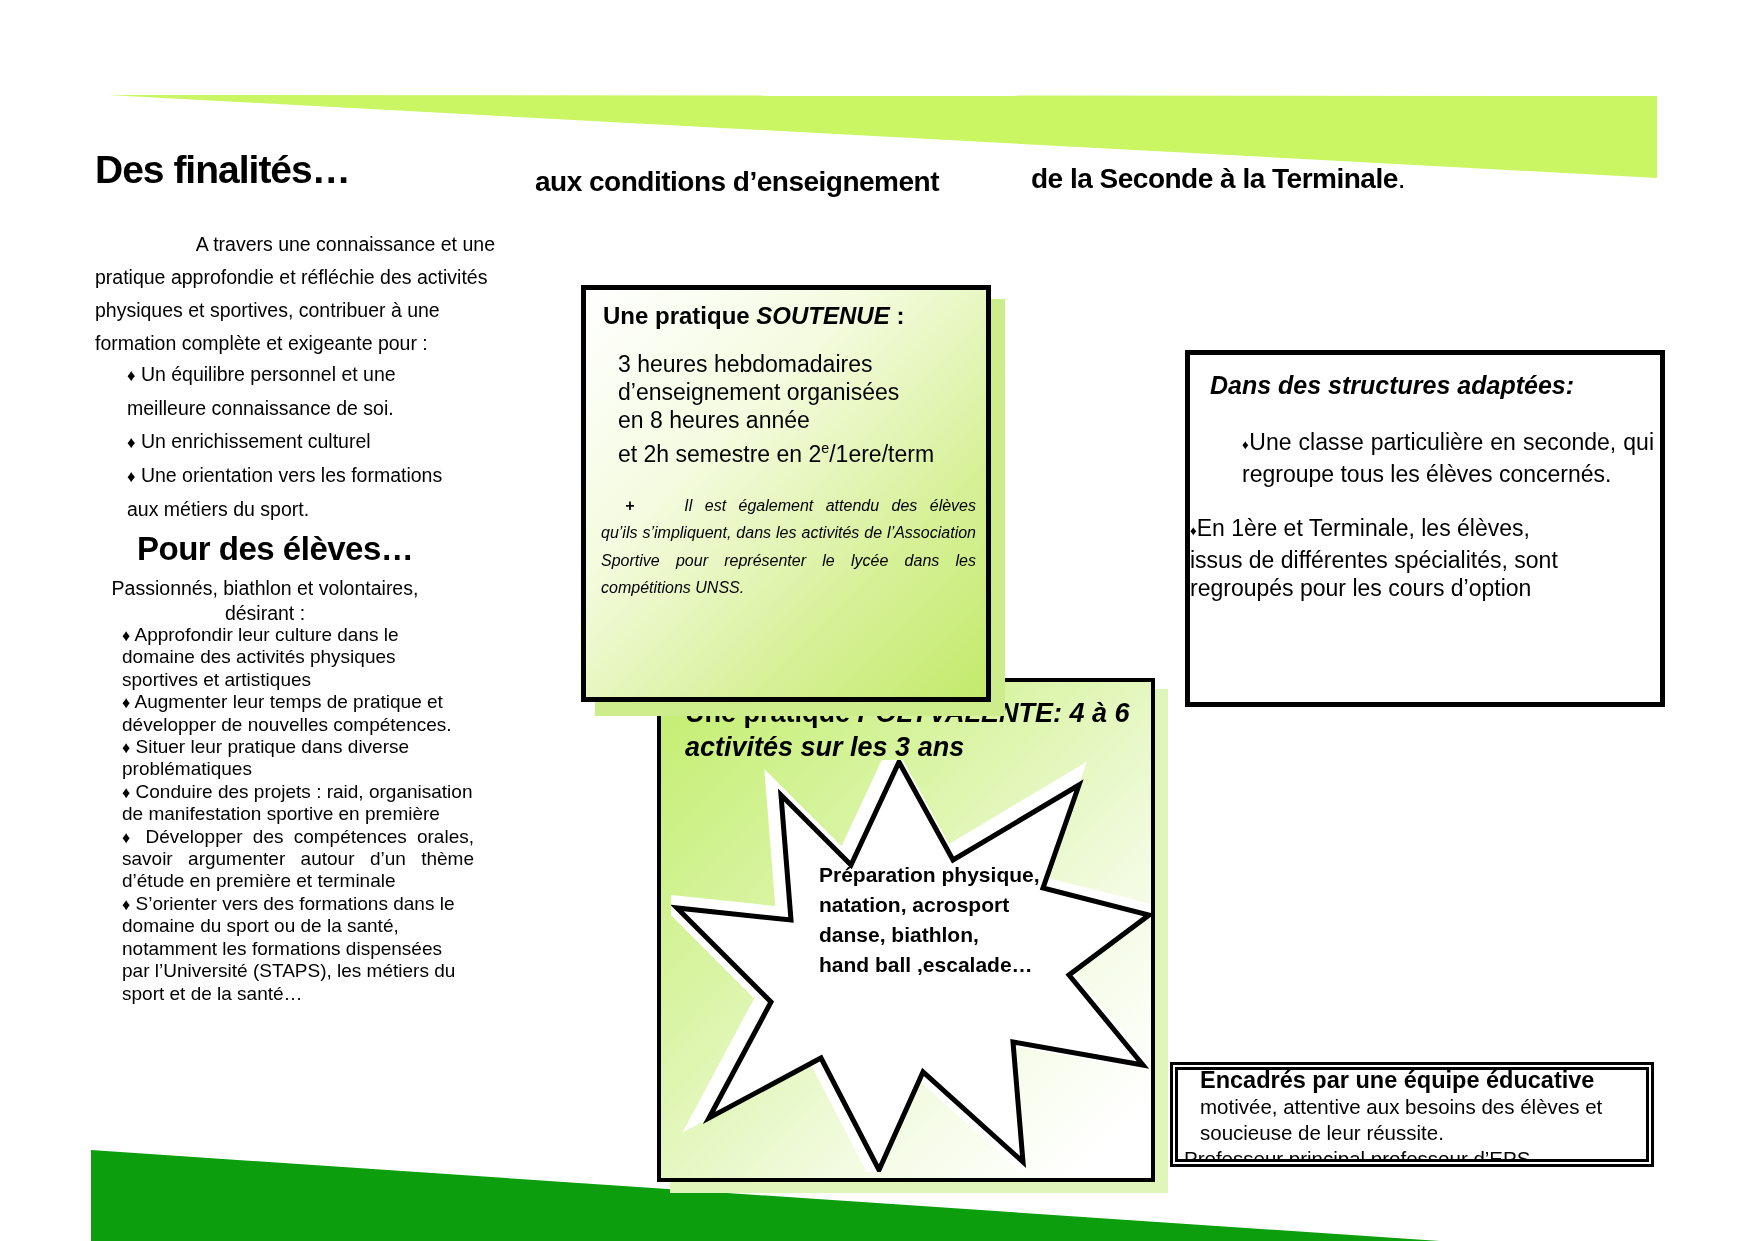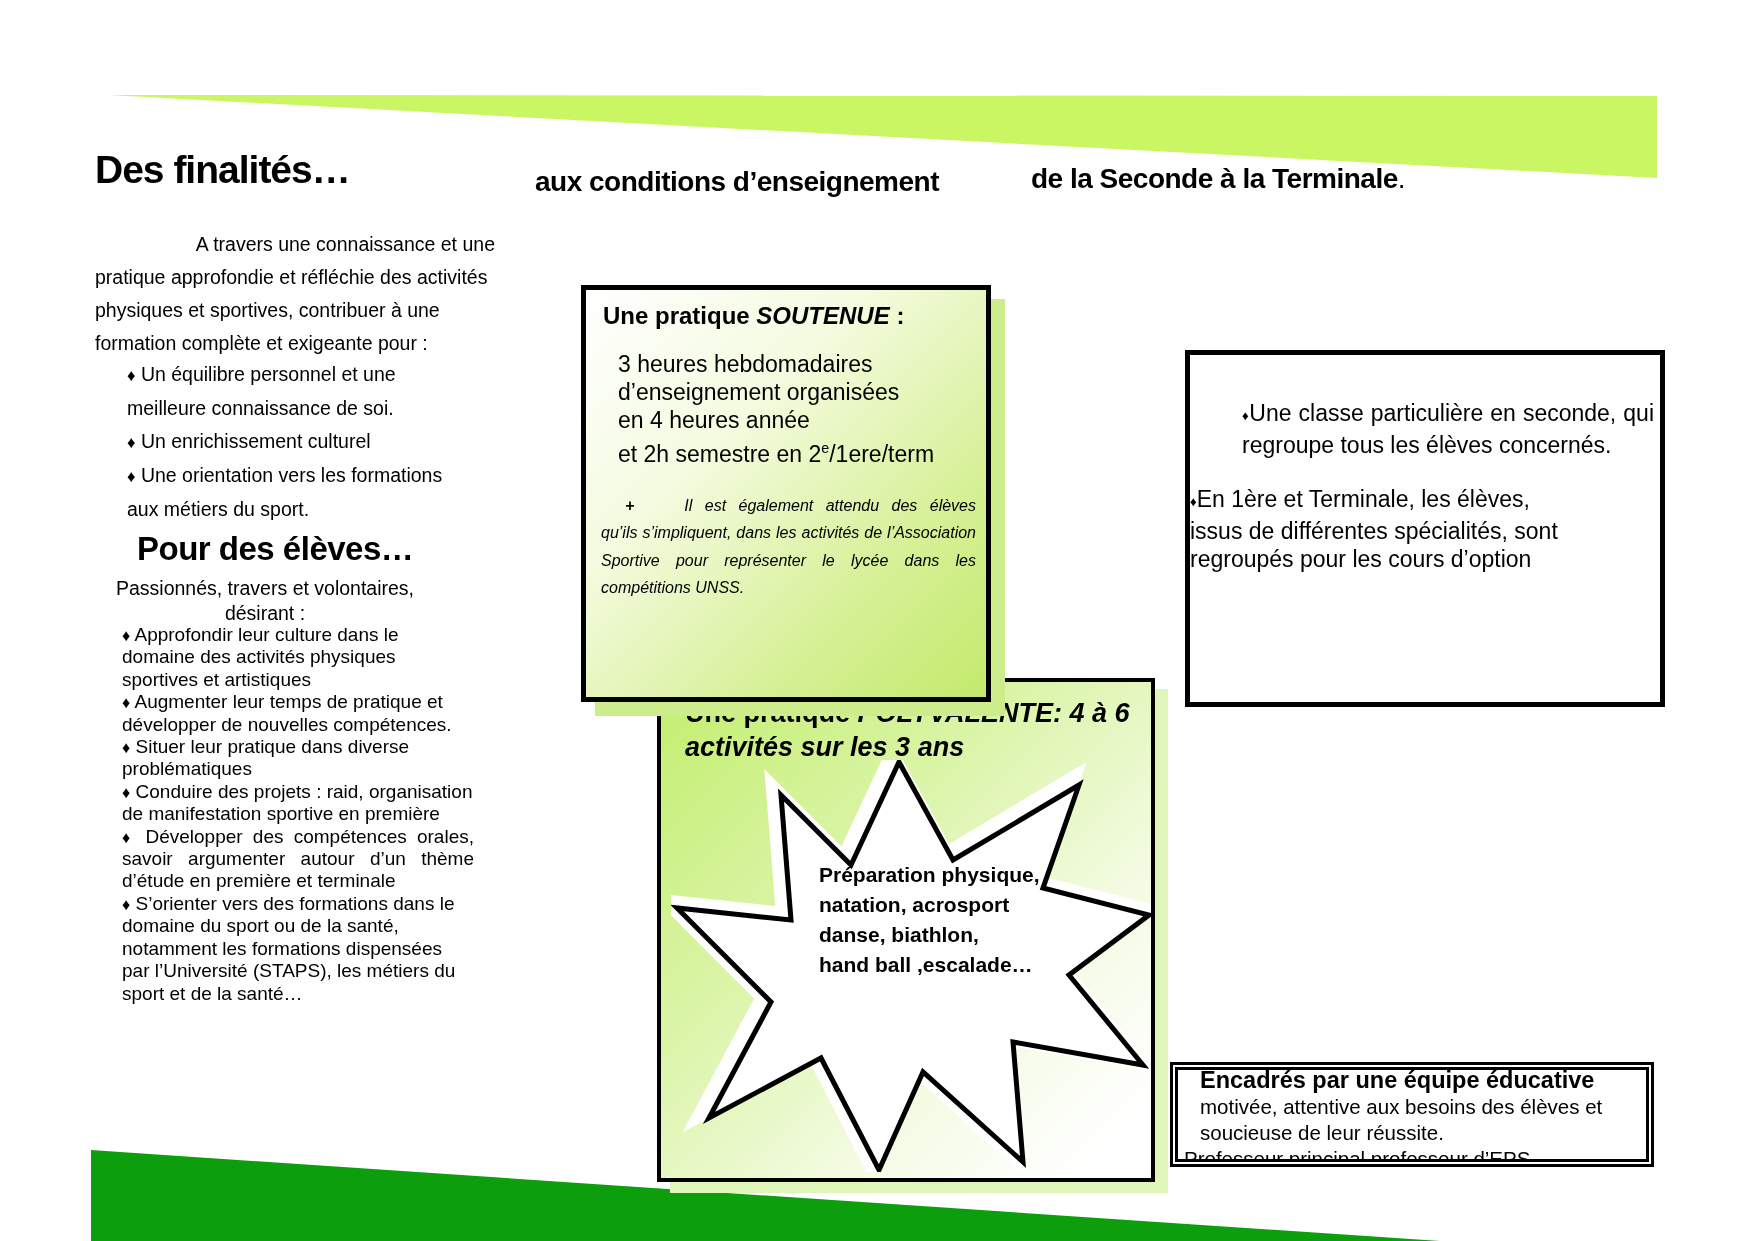--- a/index.html
+++ b/index.html
@@ -91,59 +91,60 @@
 
   <div class="abs bullets-1">
     <div class="bullet-item"><span class="dia">♦</span> <span>Un équilibre personnel et une meilleure connaissance de soi.</span></div>
     <div class="bullet-item"><span class="dia">♦</span> <span>Un enrichissement culturel</span></div>
     <div class="bullet-item"><span class="dia">♦</span> <span>Une orientation vers les formations aux métiers du sport.</span></div>
   </div>
 
   <div class="abs sub-head">Pour des élèves…</div>
 
   <div class="abs sub-intro">
-    <div>Passionnés, travers et volontaires,</div>
+    <div>Passionnés, biathlon et volontaires,</div>
     <div>désirant :</div>
   </div>
 
   <div class="abs bullets-2">
     <div class="bullet-item"><span class="dia">♦</span> <span>Approfondir leur culture dans le domaine des activités physiques sportives et artistiques</span></div>
     <div class="bullet-item"><span class="dia">♦</span> <span>Augmenter leur temps de pratique et développer de nouvelles compétences.</span></div>
     <div class="bullet-item"><span class="dia">♦</span> <span>Situer leur pratique dans diverse problématiques</span></div>
     <div class="bullet-item"><span class="dia">♦</span> <span>Conduire des projets : raid, organisation de manifestation sportive en première</span></div>
     <div class="bullet-item justify"><span class="dia">♦</span> <span>Développer des compétences orales, savoir argumenter autour d’un thème d’étude en première et  terminale</span></div>
     <div class="bullet-item"><span class="dia">♦</span> <span>S’orienter vers des formations dans le domaine du sport ou de la santé, notamment les formations dispensées par l’Université (STAPS), les métiers du sport et de la santé…</span></div>
   </div>
 
   <div class="abs box1">
     <div class="title"><span>Une pratique </span><span class="ital">SOUTENUE</span><span> :</span></div>
     <div class="lines">
       <div>3 heures hebdomadaires</div>
       <div>d’enseignement organisées</div>
-      <div>en 4 heures année</div>
+      <div>en 8 heures année</div>
       <div><span>et 2h semestre en 2</span><sup>e</sup><span>/1ere/term</span></div>
     </div>
     <div class="para"><span class="plus">+</span><span>Il est également attendu des élèves qu’ils s’impliquent, dans les activités de l’Association Sportive pour représenter le lycée dans les compétitions UNSS.</span></div>
   </div>
 
   <div class="abs box2">
     <div class="title"><span>Une pratique </span><span class="ital">POLYVALENTE: 4 à 6 activités sur les 3 ans</span></div>
     <svg class="star-svg" viewBox="0 0 480 412">
       <polygon points="228,2 180,105 110,35 120,160 6,148 100,242 38,358 150,298 208,410 252,312 352,402 342,282 472,305 398,215 478,155 372,128 408,25 282,100" fill="#ffffff" stroke="#ffffff" stroke-width="16" transform="translate(-7,-5)"></polygon>
       <polygon points="228,2 180,105 110,35 120,160 6,148 100,242 38,358 150,298 208,410 252,312 352,402 342,282 472,305 398,215 478,155 372,128 408,25 282,100" fill="#ffffff" stroke="#000000" stroke-width="5"></polygon>
     </svg>
     <div class="star-text">
       <div>Préparation physique,</div>
       <div>natation, acrosport</div>
       <div>danse, biathlon,</div>
       <div>hand ball ,escalade…</div>
     </div>
   </div>
 
   <div class="abs box3">
+    <div class="title">Dans des structures adaptées:</div>
     <div class="b1"><span class="dia-sm">♦</span><span>Une classe particulière en seconde, qui regroupe tous les élèves concernés.</span></div>
     <div class="b2"><span class="dia-sm">♦</span><span>En 1ère et Terminale, les élèves, issus de différentes spécialités, sont regroupés pour les cours d’option</span></div>
   </div>
 
   <div class="abs box4">
     <div class="title">Encadrés par une équipe éducative</div>
     <div class="l">motivée, attentive aux besoins des élèves et</div>
     <div class="l">soucieuse de leur réussite.</div>
     <div class="l l3">Professeur principal professeur d’EPS</div>
   </div>

